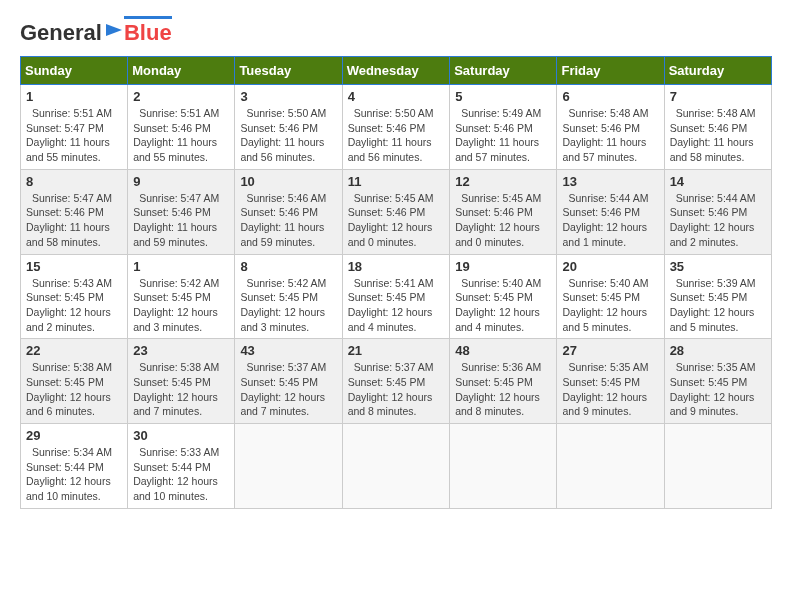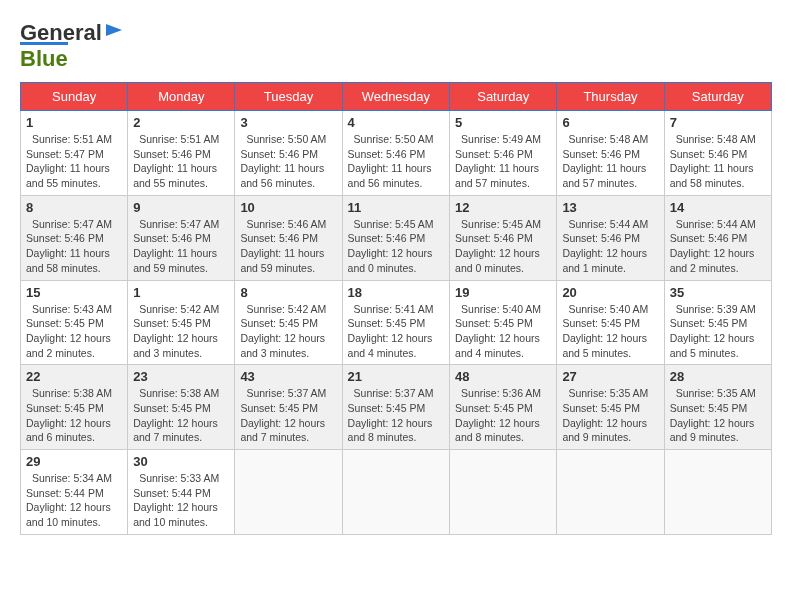--- a/index.html
+++ b/index.html
@@ -11,47 +11,46 @@
       padding: 20px;
     }
     .header {
       display: flex;
       justify-content: space-between;
       align-items: flex-start;
       margin-bottom: 10px;
     }
     .logo {
       display: flex;
-      flex-direction: column;
       align-items: flex-start;
     }
     .title-area {
       text-align: right;
     }
     .month-title {
       font-size: 36px;
       color: #333;
       font-weight: normal;
     }
     .location {
       font-size: 14px;
       color: #666;
     }
     .calendar {
       width: 100%;
       border-collapse: collapse;
       font-size: 10.5px;
     }
     .calendar th {
-      background: #ef4444;
+      background: #4d7c0f;
       color: #fff;
       padding: 6px 4px;
-      text-align: center;
+      text-align: left;
       font-size: 13px;
-      font-weight: normal;
+      font-weight: bold;
       border: 1px solid #2B7BD6;
     }
     .calendar td {
       border: 1px solid #ccc;
       vertical-align: top;
       padding: 4px 5px;
       width: 108px;
       min-height: 80px;
       background: #fff;
     }
@@ -86,38 +85,38 @@
 
 <div class="header">
   <div class="logo">
     <div style="display:flex;align-items:center;">
       <span style="font-size:22px;font-weight:bold;color:#333;">General</span>
       <svg width="20" height="20" viewBox="0 0 20 20" style="margin-left:2px;margin-bottom:2px;">
         <polygon points="2,2 18,8 2,14" fill="#2B7BD6"></polygon>
       </svg>
     </div>
     <div style="margin-top:-4px;">
-      <span style="font-size:22px;font-weight:bold;color:#4d7c0f;border-top:3px solid #2B7BD6;display:block;padding-top:1px;">Blue</span>
+      <span style="font-size:22px;font-weight:bold;color:#ef4444;border-top:3px solid #2B7BD6;display:block;padding-top:1px;">Blue</span>
     </div>
   </div>
   <div class="title-area">
     <div class="month-title"></div>
     <div class="location"></div>
   </div>
 </div>
 
 <table class="calendar">
   <thead>
     <tr>
     <th>Sunday</th>
         <th>Monday</th>
         <th>Tuesday</th>
         <th>Wednesday</th>
         <th>Saturday</th>
-        <th>Thursday</th>
+        <th>Friday</th>
         <th>Saturday</th>
       </tr>
   </thead>
   <tbody id="calendar-body">
   <tr class="row-odd">
         <td>
           <span class="day-num">1</span>
           <span class="day-info">
             Sunrise: 5:51 AM<br>
             Sunset: 5:47 PM<br>

